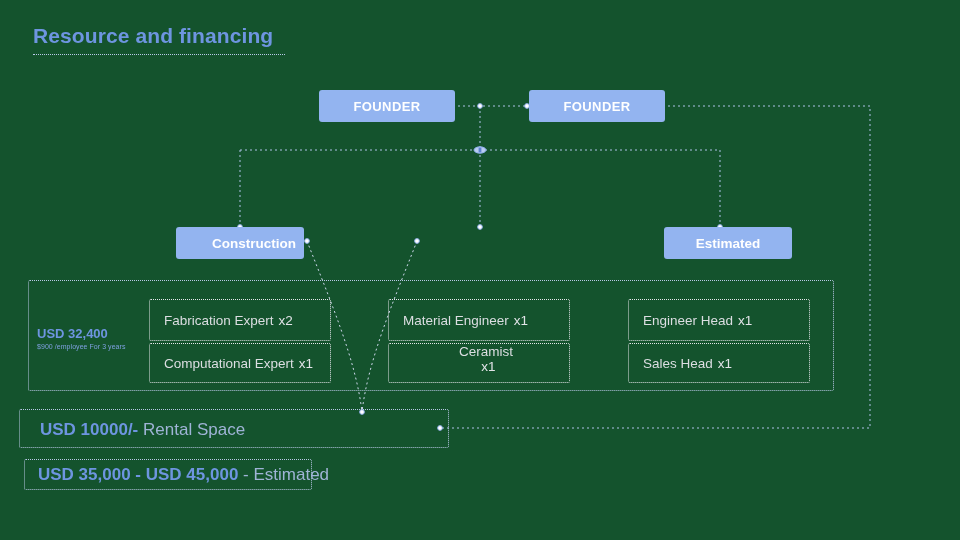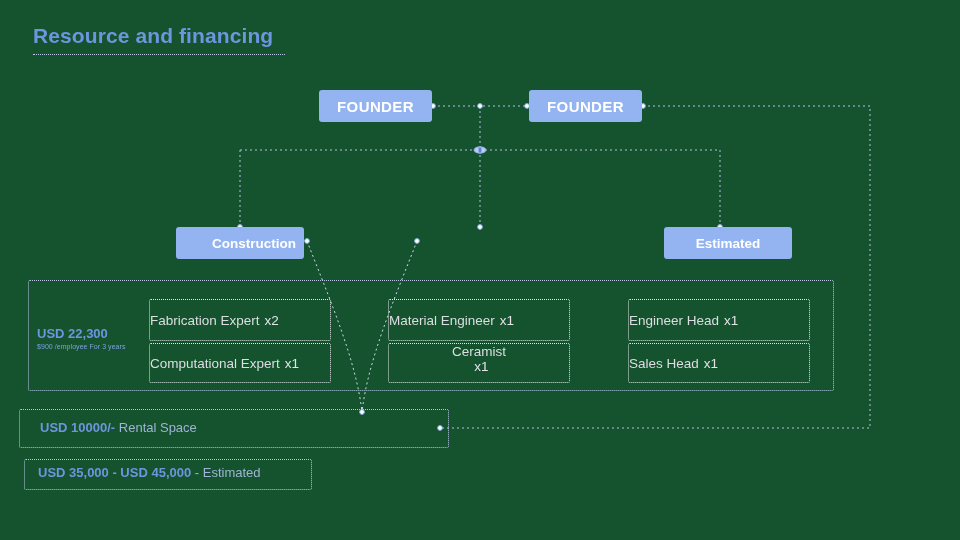--- a/index.html
+++ b/index.html
@@ -56,23 +56,23 @@
     color: #ffffff;
     font-weight: bold;
     display: flex;
     align-items: center;
     justify-content: center;
     text-align: center;
     box-sizing: border-box;
     z-index: 4;
   }
   .node.lvl1 {
-    width: 113px;
+    width: 136px;
     height: 32px;
-    font-size: 15px;
+    font-size: 13px;
     letter-spacing: 0.4px;
   }
   .node.lvl2 {
     width: 128px;
     height: 32px;
     font-size: 13.5px;
   }
   .node.lab {
     width: 140px;
     height: 32px;
@@ -107,39 +107,40 @@
     font-size: 7px;
     color: #7fa0e0;
     white-space: nowrap;
     margin-top: 2px;
     letter-spacing: 0.05px;
   }
   .money-inline {
     position: absolute;
     z-index: 3;
     white-space: nowrap;
-    font-size: 13px;
+    font-size: 17px;
   }
   .money-inline .amt {
     font-weight: bold;
     color: #6e95e0;
   }
   .money-inline .desc {
     font-weight: normal;
     color: #9fb4d6;
   }
 
   
   .role {
     position: absolute;
     box-sizing: border-box;
     border: 1px dotted #e4e6ea;
     border-radius: 2px;
     display: flex;
     align-items: center;
+    padding-left: 14px;
     font-size: 13.5px;
     color: #dcdee2;
     white-space: nowrap;
     background: transparent;
     z-index: 2;
   }
   .role .cnt { color: #e2e4e8; margin-left: 5px; }
 </style>
 </head>
 <body>
@@ -206,21 +207,21 @@
   </div>
 
 
   <div class="node lvl2" style="left:664px; top:227px;">
     <span>Estimated</span>
   </div>
 
   <div class="region" id="region-staff"></div>
 
   <div class="money-block" style="left:37px; top:326px;">
-    <div class="money-main">USD 22,300</div>
+    <div class="money-main">USD 32,400</div>
     <div class="money-sub">$900 /employee For 3 years</div>
   </div>
 
   <div class="role" style="left:149px; top:299px; width:182px; height:42px;">
     <span>Fabrication Expert</span>
     <span class="cnt">x2</span>
   </div>
   <div class="role" style="left:149px; top:343px; width:182px; height:40px;">
     <span>Computational Expert</span>
     <span class="cnt">x1</span>

